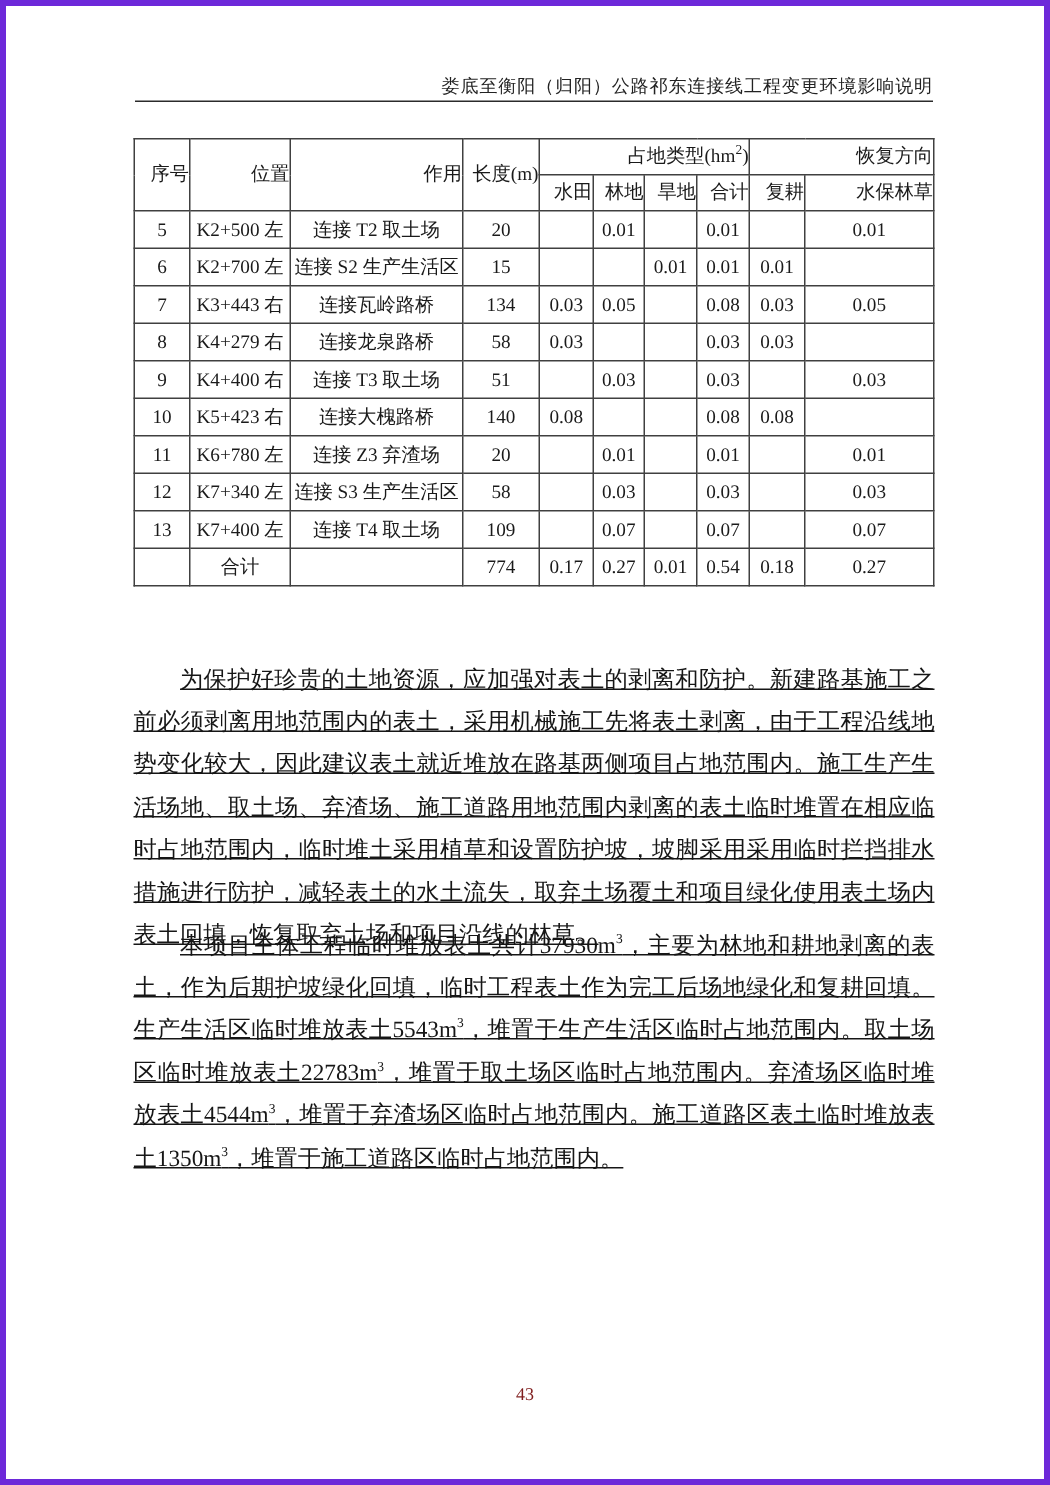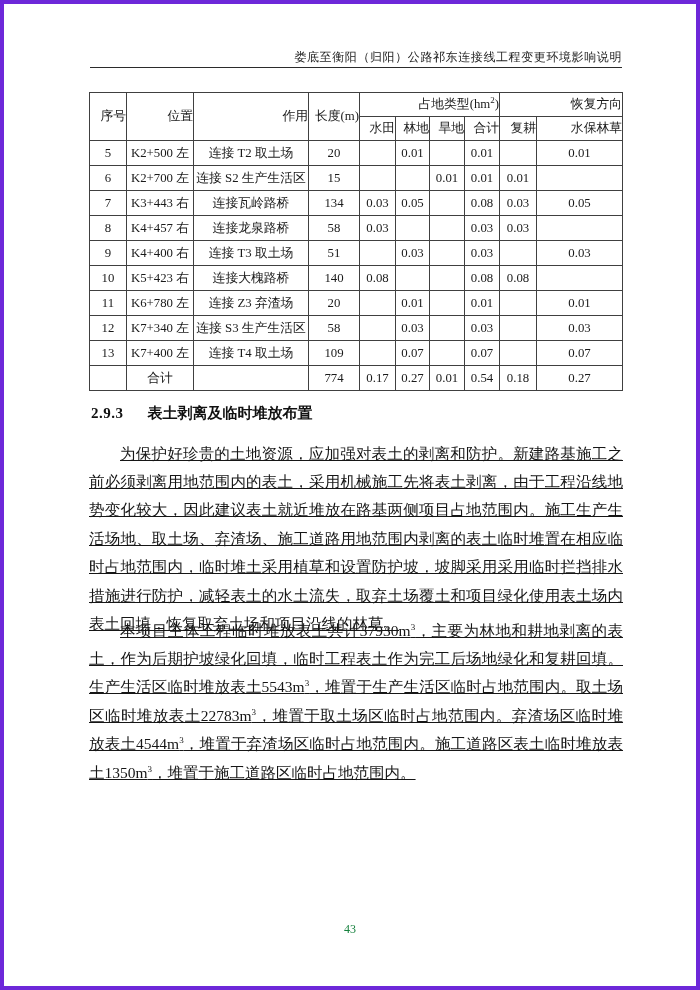--- a/index.html
+++ b/index.html
@@ -35,21 +35,21 @@
   .section-heading .num { margin-right:24px; letter-spacing:0.5px; }
   .para {
     position:absolute; left:85px; width:534px;
     font-size:15.5px; line-height:28.4px; text-align:justify;
     text-indent:31px; color:#161616;text-decoration:underline;
   }
   .para-1 { top:420px; }
   .para-2 { top:597px; }
   .page-number {
     position:absolute; left:0; top:918px; width:100%;
-    text-align:center; font-size:12px; color:#15803d;
+    text-align:center; font-size:12px; color:#7f1d1d;
   }
 </style>
 </head>
 <body>
 
 <div class="page">
 
   <div class="doc-header">娄底至衡阳（归阳）公路祁东连接线工程变更环境影响说明</div>
   <div class="header-rule"></div>
 
@@ -116,21 +116,21 @@
           <td>134</td>
           <td>0.03</td>
           <td>0.05</td>
           <td></td>
           <td>0.08</td>
           <td>0.03</td>
           <td>0.05</td>
         </tr>
         <tr>
           <td>8</td>
-          <td>K4+457 右</td>
+          <td>K4+279 右</td>
           <td>连接龙泉路桥</td>
           <td>58</td>
           <td>0.03</td>
           <td></td>
           <td></td>
           <td>0.03</td>
           <td>0.03</td>
           <td></td>
         </tr>
         <tr>
@@ -201,23 +201,20 @@
           <td>0.17</td>
           <td>0.27</td>
           <td>0.01</td>
           <td>0.54</td>
           <td>0.18</td>
           <td>0.27</td>
         </tr>
       </tbody>
   </table>
 
-  <div class="section-heading">
-    <span class="num">2.9.3</span><span>表土剥离及临时堆放布置</span>
-  </div>
 
   <p class="para para-1">为保护好珍贵的土地资源，应加强对表土的剥离和防护。新建路基施工之前必须剥离用地范围内的表土，采用机械施工先将表土剥离，由于工程沿线地势变化较大，因此建议表土就近堆放在路基两侧项目占地范围内。施工生产生活场地、取土场、弃渣场、施工道路用地范围内剥离的表土临时堆置在相应临时占地范围内，临时堆土采用植草和设置防护坡，坡脚采用采用临时拦挡排水措施进行防护，减轻表土的水土流失，取弃土场覆土和项目绿化使用表土场内表土回填，恢复取弃土场和项目沿线的林草。</p>
 
   <p class="para para-2"><span>本项目主体工程临时堆放表土共计37930m</span><sup>3</sup><span>，主要为林地和耕地剥离的表土，作为后期护坡绿化回填，临时工程表土作为完工后场地绿化和复耕回填。生产生活区临时堆放表土5543m</span><sup>3</sup><span>，堆置于生产生活区临时占地范围内。取土场区临时堆放表土22783m</span><sup>3</sup><span>，堆置于取土场区临时占地范围内。弃渣场区临时堆放表土4544m</span><sup>3</sup><span>，堆置于弃渣场区临时占地范围内。施工道路区表土临时堆放表土1350m</span><sup>3</sup><span>，堆置于施工道路区临时占地范围内。</span></p>
 
   <div class="page-number">43</div>
 
 </div>
 
 </body></html>

